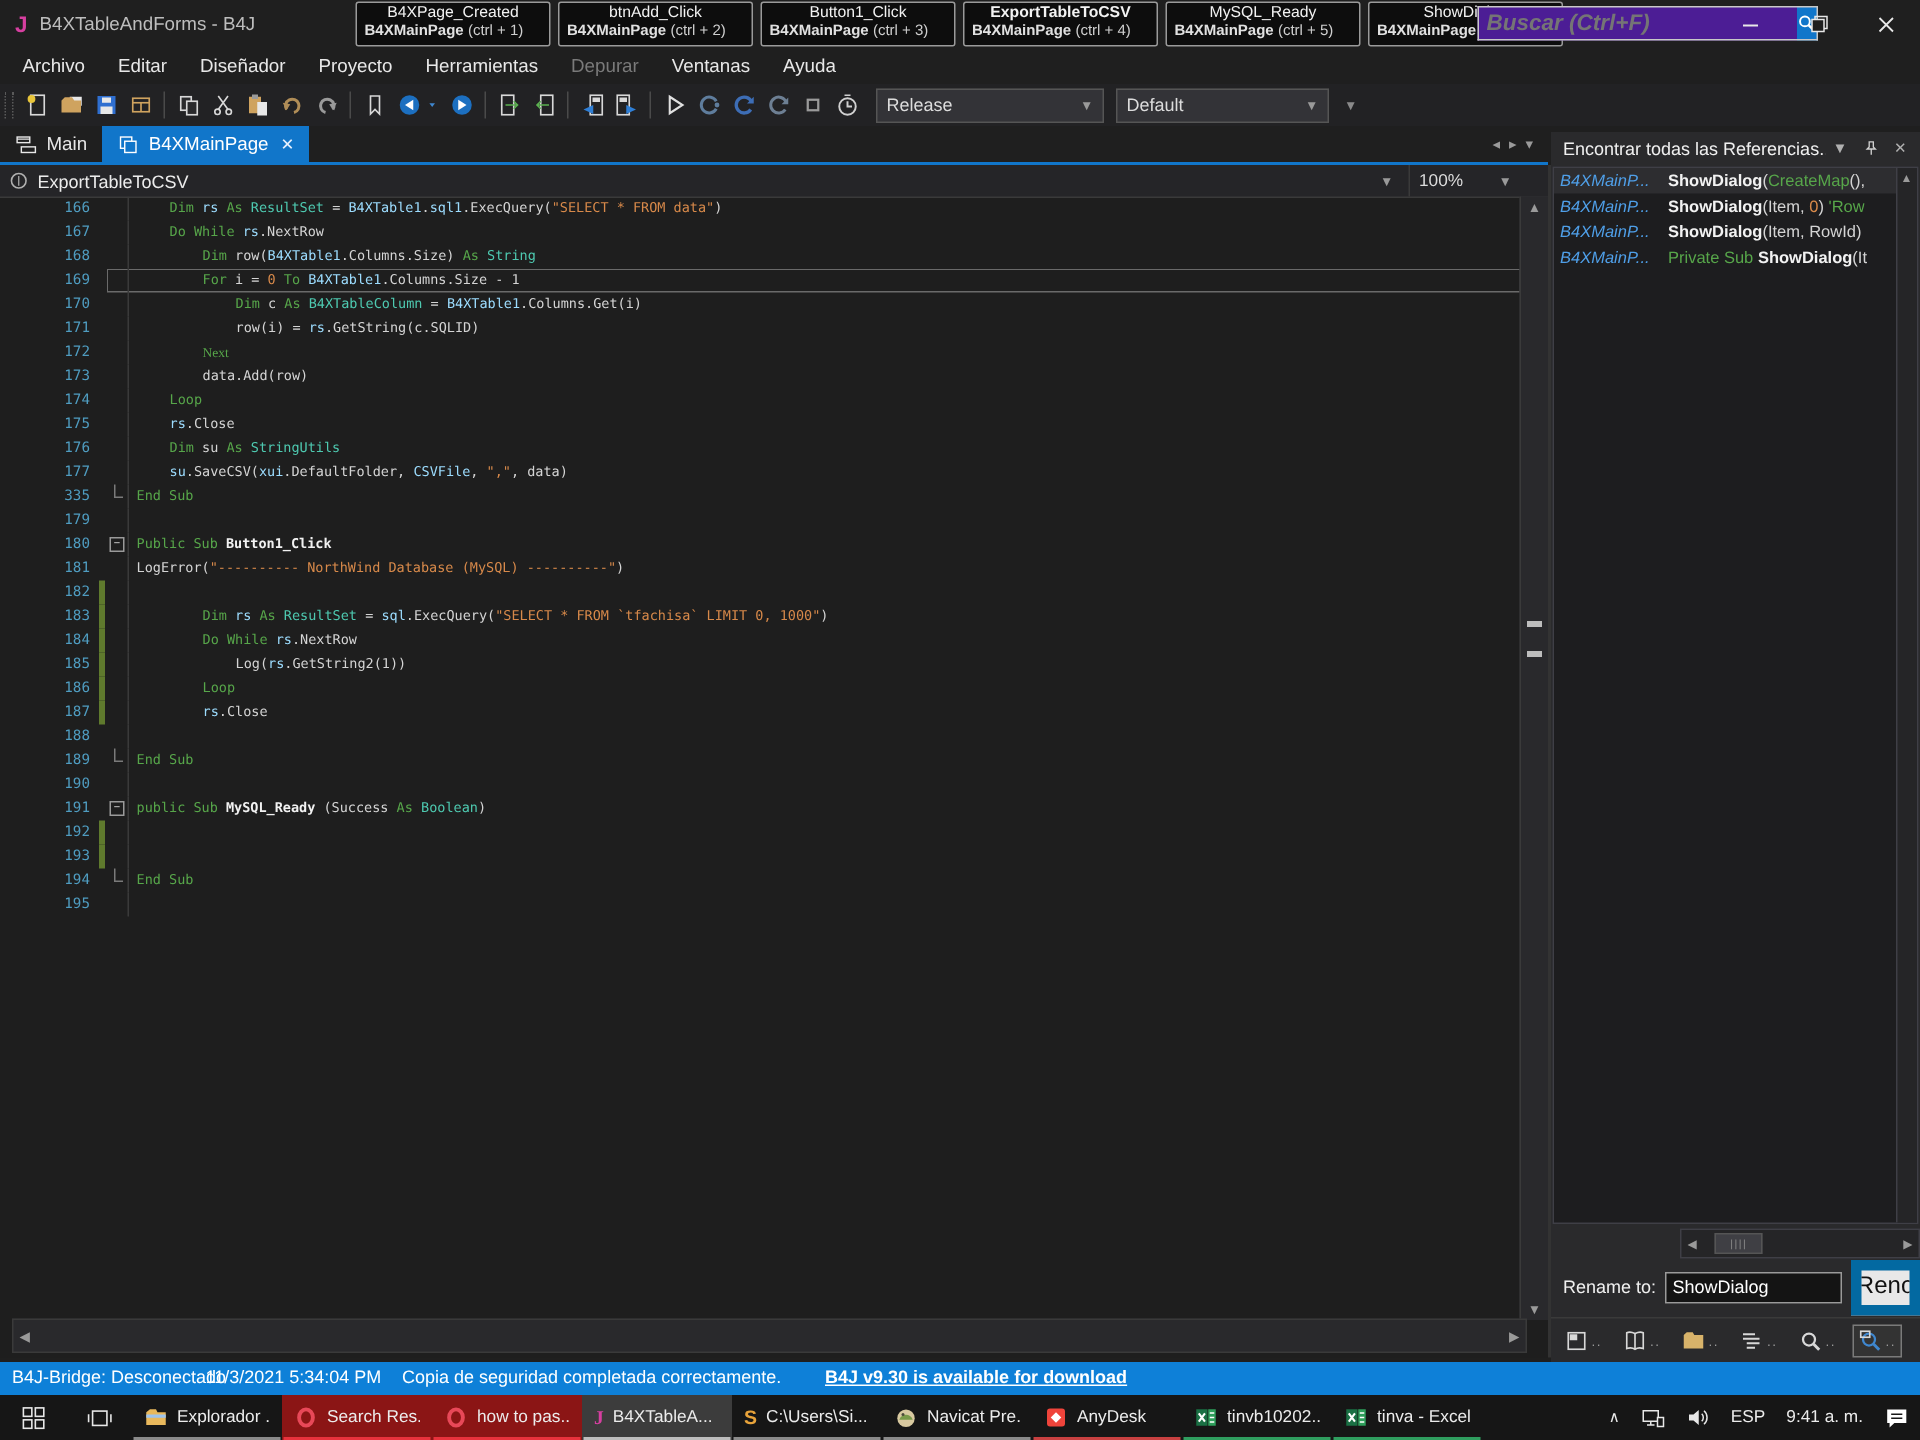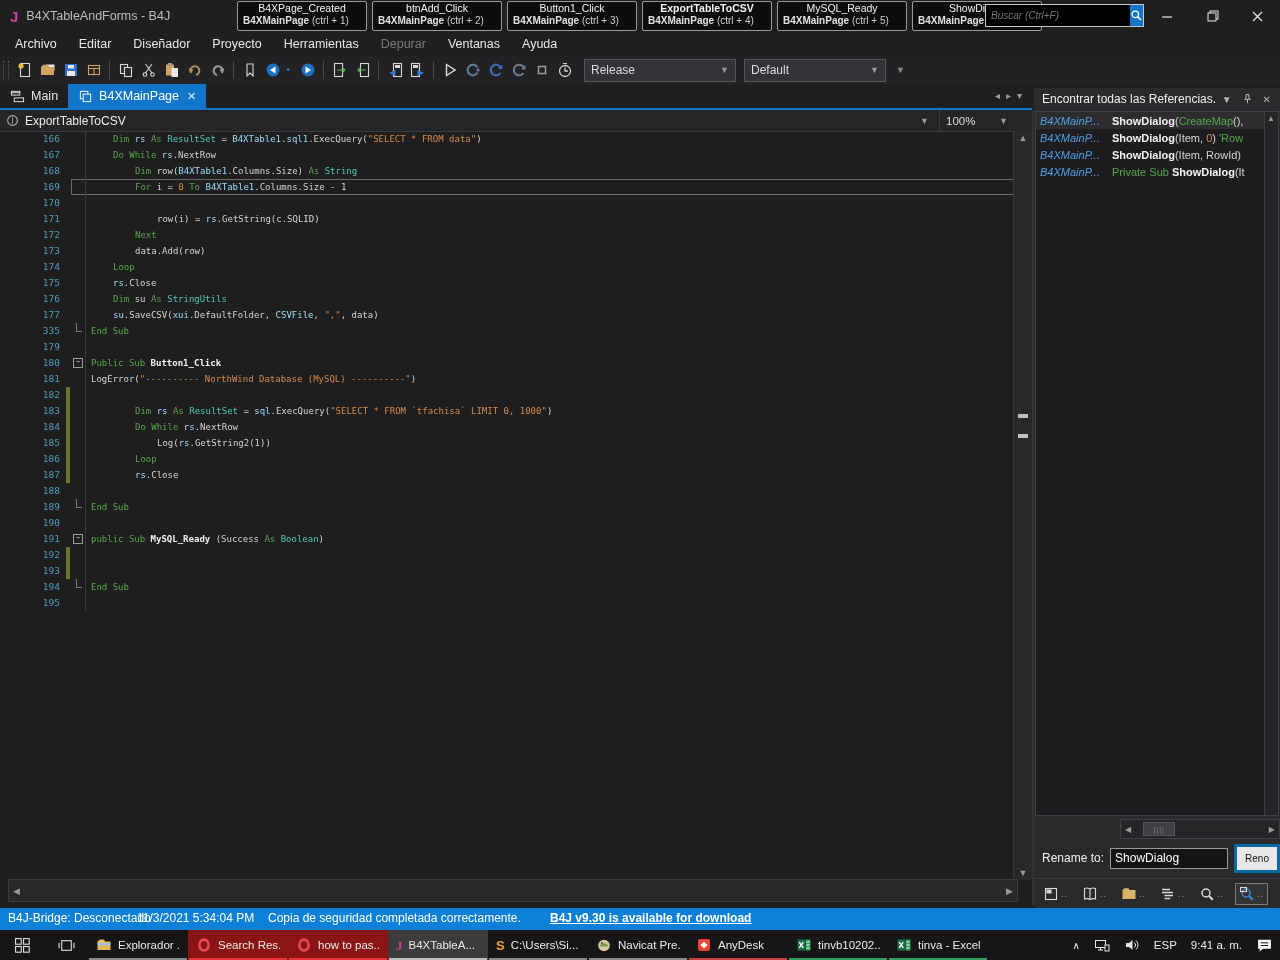--- a/index.html
+++ b/index.html
@@ -11,22 +11,22 @@
   .apptitle{font-size:12.5px;color:#bdbdbd;}
   .qtabs{position:absolute;left:237px;top:1px;display:flex;}
   .qtab{width:118px;height:27px;border:1px solid #9a9a9a;border-radius:2px;background:#0d0d0d;
         margin-right:5px;padding:1px 5px 0 5px;line-height:1.1;overflow:hidden;cursor:default;}
   .qtab .l1{font-size:10.5px;color:#f2f2f2;white-space:nowrap;text-align:center;}
   .qtab.active .l1{font-weight:bold;}
   .qtab .l2{font-size(9px);font-size:10px;color:#e0e0e0;white-space:nowrap;}
   .qtab .l2 b{font-weight:bold;}
   .qtab .l2 span{color:#cfcfcf;}
   .searchwrap{position:absolute;left:985px;top:4px;width:152px;height:23px;display:flex;}
-  .searchbox{flex:1;background:#000000;border:1px solid #c8c8c8;border-right:none;color:#9a9a9a;
-             font-style:italic;font-size:10px;padding:0 5px;outline:none;font-family:"Liberation Sans",sans-serif;}
+  .searchbox{flex:1;background:#4c1d95;border:1px solid #c8c8c8;border-right:none;color:#9a9a9a;
+             font-style:italic;font-size:15px;padding:0 5px;outline:none;font-family:"Liberation Sans",sans-serif;font-weight:bold;}
   .searchbtn{width:26px;background:#1176ca;border:1px solid #c8c8c8;border-left:none;display:flex;align-items:center;justify-content:center;}
   .wctrls{position:absolute;right:0;top:0;height:32px;display:flex;}
   .wctrl{width:45px;height:32px;display:flex;align-items:center;justify-content:center;color:#e8e8e8;font-size:13px;}
   
   .menubar{position:absolute;left:0;top:32px;width:1280px;height:24px;display:flex;align-items:center;padding-left:4px;}
   .mitem{font-size:12.5px;color:#e8e8e8;padding:3px 11px;cursor:default;}
   .mitem.disabled{color:#7a7a7a;}
   
   .toolbar{position:absolute;left:0;top:56px;width:1280px;height:28px;display:flex;align-items:center;background:#222224;}
   .grip{width:4px;height:18px;margin:0 4px 0 3px;border-left:1px dotted #5a5a5a;border-right:1px dotted #5a5a5a;}
@@ -89,21 +89,21 @@
   .rlane .a{position:absolute;left:0;width:12px;text-align:center;color:#9a9a9a;font-size:8px;}
   .rhscroll{position:absolute;left:86px;top:731px;width:158px;height:18px;background:#252527;border:1px solid #3f3f46;
             display:flex;align-items:center;color:#9a9a9a;font-size:8px;}
   .rhscroll .thumb{width:30px;height:12px;background:#3f3f44;margin-left:12px;border:1px solid #555;
                    display:flex;align-items:center;justify-content:center;color:#8a8a8a;font-size:7px;letter-spacing:1px;}
   .rhscroll .la{margin-left:4px;} .rhscroll .ra{margin-left:auto;margin-right:4px;}
   .renrow{position:absolute;left:0;top:754px;width:246px;height:32px;display:flex;align-items:center;}
   .renrow .rl{font-size:12px;color:#f0f0f0;margin:0 6px 0 8px;white-space:nowrap;}
   .reninput{width:108px;height:19px;background:#141414;border:1px solid #9a9a9a;color:#fff;font-size:12px;
             padding:0 4px;font-family:"Liberation Sans",sans-serif;outline:none;}
-  .renbtn{margin-left:6px;height:23px;width:40px;background:#e8e8e8;color:#111;font-size:10px;border:3px solid #0369a1;
+  .renbtn{margin-left:6px;height:23px;width:40px;background:#e8e8e8;color:#111;font-size:16px;border:7px solid #0369a1;
           display:flex;align-items:center;justify-content:center;overflow:hidden;}
   .rstrip{position:absolute;left:0;top:790px;width:246px;height:30px;border-top:1px solid #3a3a3a;
           display:flex;align-items:center;padding-left:6px;}
   .tool{display:flex;align-items:center;margin-right:8px;padding:2px 3px;}
   .tool .dots{color:#9a9a9a;font-size:9px;margin-left:2px;letter-spacing:1px;}
   .tool.active{border:1px solid #7a7a7a;background:#333;}
   
   .statusbar{position:absolute;left:0;top:908px;width:1280px;height:34px;background:#0e80d8;color:#fff;font-size:12px;}
   .statusbar span{position:absolute;top:3px;white-space:nowrap;}
   .sblink{font-weight:bold;text-decoration:underline;}
@@ -428,36 +428,37 @@
           <div class="cw cur">
             <div class="foldc"></div>
             <div class="ctext" style="padding-left: 49px;"><span class="k">For</span><span class="d"> i = </span><span class="n">0</span><span class="d"> </span><span class="k">To</span><span class="d"> </span><span class="v">B4XTable1</span><span class="d">.Columns.Size - 1</span></div>
           </div>
         </div>
         <div class="cl">
           <div class="lnum">170</div>
           <div class="chgbar"></div>
           <div class="cw">
             <div class="foldc"></div>
+            <div class="ctext" style="padding-left: 71px;"><span class="k">Dim</span><span class="d"> c </span><span class="k">As</span><span class="d"> </span><span class="t">B4XTableColumn</span><span class="d"> = </span><span class="v">B4XTable1</span><span class="d">.Columns.Get(i)</span></div>
           </div>
         </div>
         <div class="cl">
           <div class="lnum">171</div>
           <div class="chgbar"></div>
           <div class="cw">
             <div class="foldc"></div>
             <div class="ctext" style="padding-left: 71px;"><span class="d">row(i) = </span><span class="v">rs</span><span class="d">.GetString(c.SQLID)</span></div>
           </div>
         </div>
         <div class="cl">
           <div class="lnum">172</div>
           <div class="chgbar"></div>
           <div class="cw">
             <div class="foldc"></div>
-            <div class="ctext" style="padding-left: 49px;"><span class="k">Next</span></div>
+            <div class="ctext" style="padding-left: 49px; font-family: Liberation Serif, serif;"><span class="k">Next</span></div>
           </div>
         </div>
         <div class="cl">
           <div class="lnum">173</div>
           <div class="chgbar"></div>
           <div class="cw">
             <div class="foldc"></div>
             <div class="ctext" style="padding-left: 49px;"><span class="d">data.Add(row)</span></div>
           </div>
         </div>

